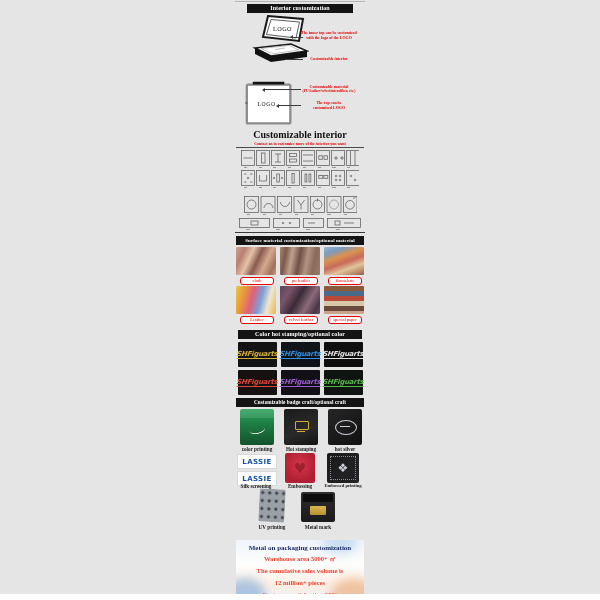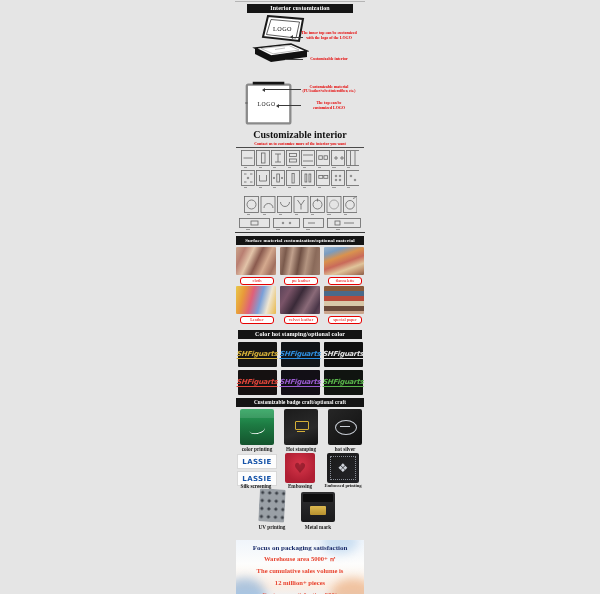--- a/index.html
+++ b/index.html
@@ -258,20 +258,20 @@
     <div style="position:absolute;left:2px;top:2px;right:2px;height:8px;background:#0d0d0e;border-radius:1px;"></div>
     <div style="position:absolute;left:9px;top:14px;width:16px;height:9px;background:linear-gradient(180deg,#dcb84f,#b8912f);border-radius:1px;"></div>
   </div>
   <div class="badge-label" style="left:245px;top:524px;width:54px;">UV printing</div>
   <div class="badge-label" style="left:293px;top:524px;width:50px;">Metal mark</div>
 
   <div class="footer">
     <div class="blob" style="left:-12px;bottom:-14px;width:42px;height:36px;background:#6fa3d8;"></div>
     <div class="blob" style="right:-12px;bottom:-16px;width:46px;height:38px;background:#e8a06a;"></div>
     <div class="blob" style="right:6px;top:-10px;width:36px;height:24px;background:#bcd6ee;opacity:.7;"></div>
-    <div class="f-title" style="top:4px;">Focus on packaging satisfaction</div>
+    <div class="f-title" style="top:4px;">Metal on packaging customization</div>
     <div class="f-line" style="top:15px;">Warehouse area 5000+ ㎡</div>
     <div class="f-line" style="top:27px;">The cumulative sales volume is</div>
     <div class="f-line" style="top:39px;">12 million+ pieces</div>
     <div class="f-line" style="top:51px;">Customer satisfaction 99%</div>
   </div>
 
 </div>
 
 </body></html>

